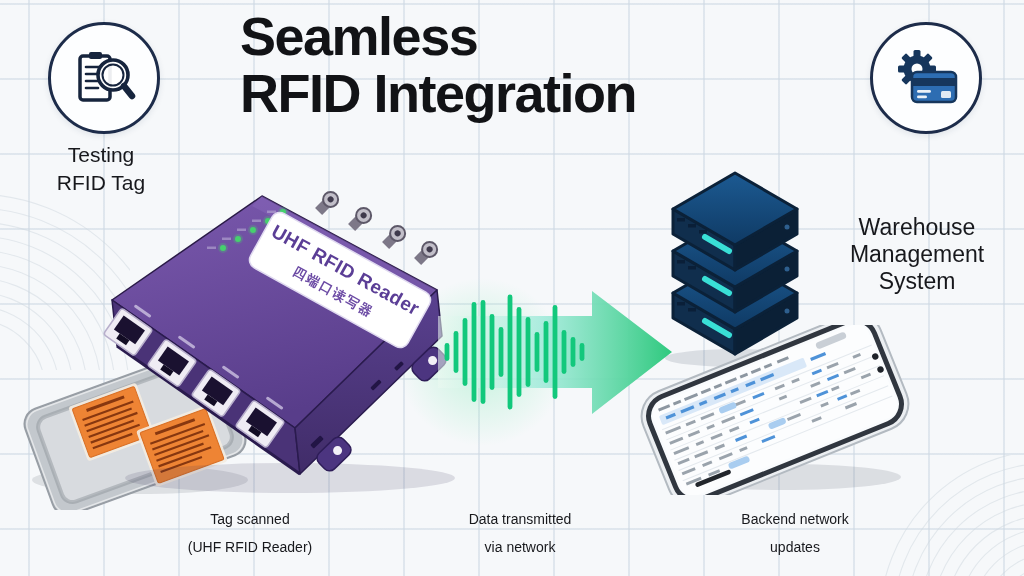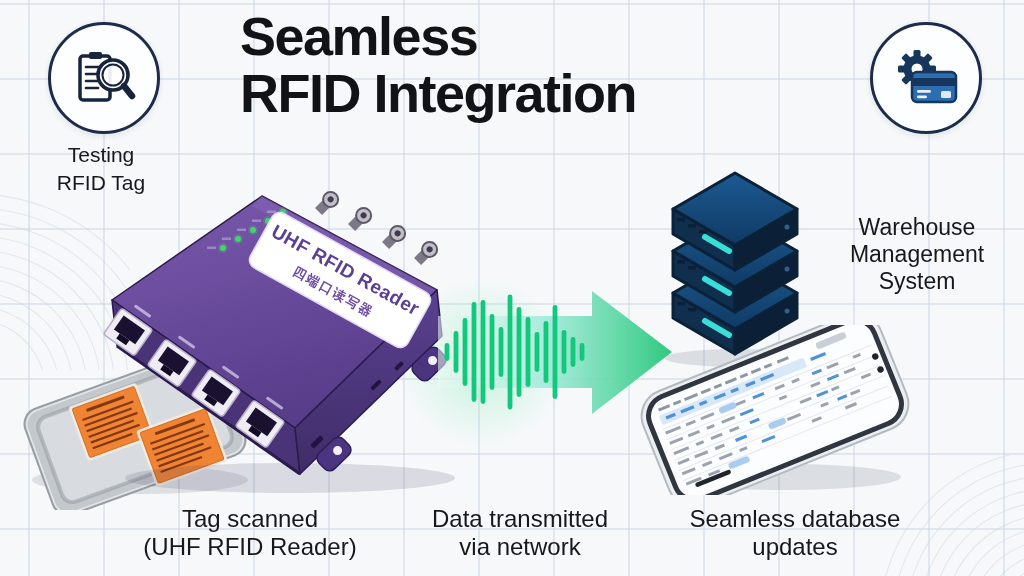--- a/index.html
+++ b/index.html
@@ -25,21 +25,21 @@
     width:106px;height:106px;border-radius:50%;
     background:#fdfeff;border:3.5px solid #1d2c4a;
     display:flex;align-items:center;justify-content:center;
     box-shadow:0 2px 6px rgba(30,45,80,.10);
   }
   .server-label{
     left:822px;top:214px;width:190px;text-align:center;
     font-size:23px;line-height:27px;font-weight:500;color:#17181c;
   }
   .caption{
-    text-align:center;font-size:24px;line-height:28px;font-weight:500;color:#17181c;
+    text-align:center;font-size:14px;line-height:28px;font-weight:500;color:#17181c;
   }
   .glow{
     left:392px;top:272px;width:180px;height:180px;
     background:radial-gradient(circle, rgba(128,235,180,.42) 0%, rgba(128,235,180,0) 66%);
   }
   svg{display:block;}
 </style>
 </head>
 <body>
 
@@ -486,17 +486,17 @@
 
   <div class="abs caption" style="left:130px;top:505px;width:240px">
     <div>Tag scanned</div>
     <div>(UHF RFID Reader)</div>
   </div>
   <div class="abs caption" style="left:410px;top:505px;width:220px">
     <div>Data transmitted</div>
     <div>via network</div>
   </div>
   <div class="abs caption" style="left:685px;top:505px;width:220px">
-    <div>Seamless database</div>
+    <div>Backend network</div>
     <div>updates</div>
   </div>
 
 </div>
 
 </body></html>

